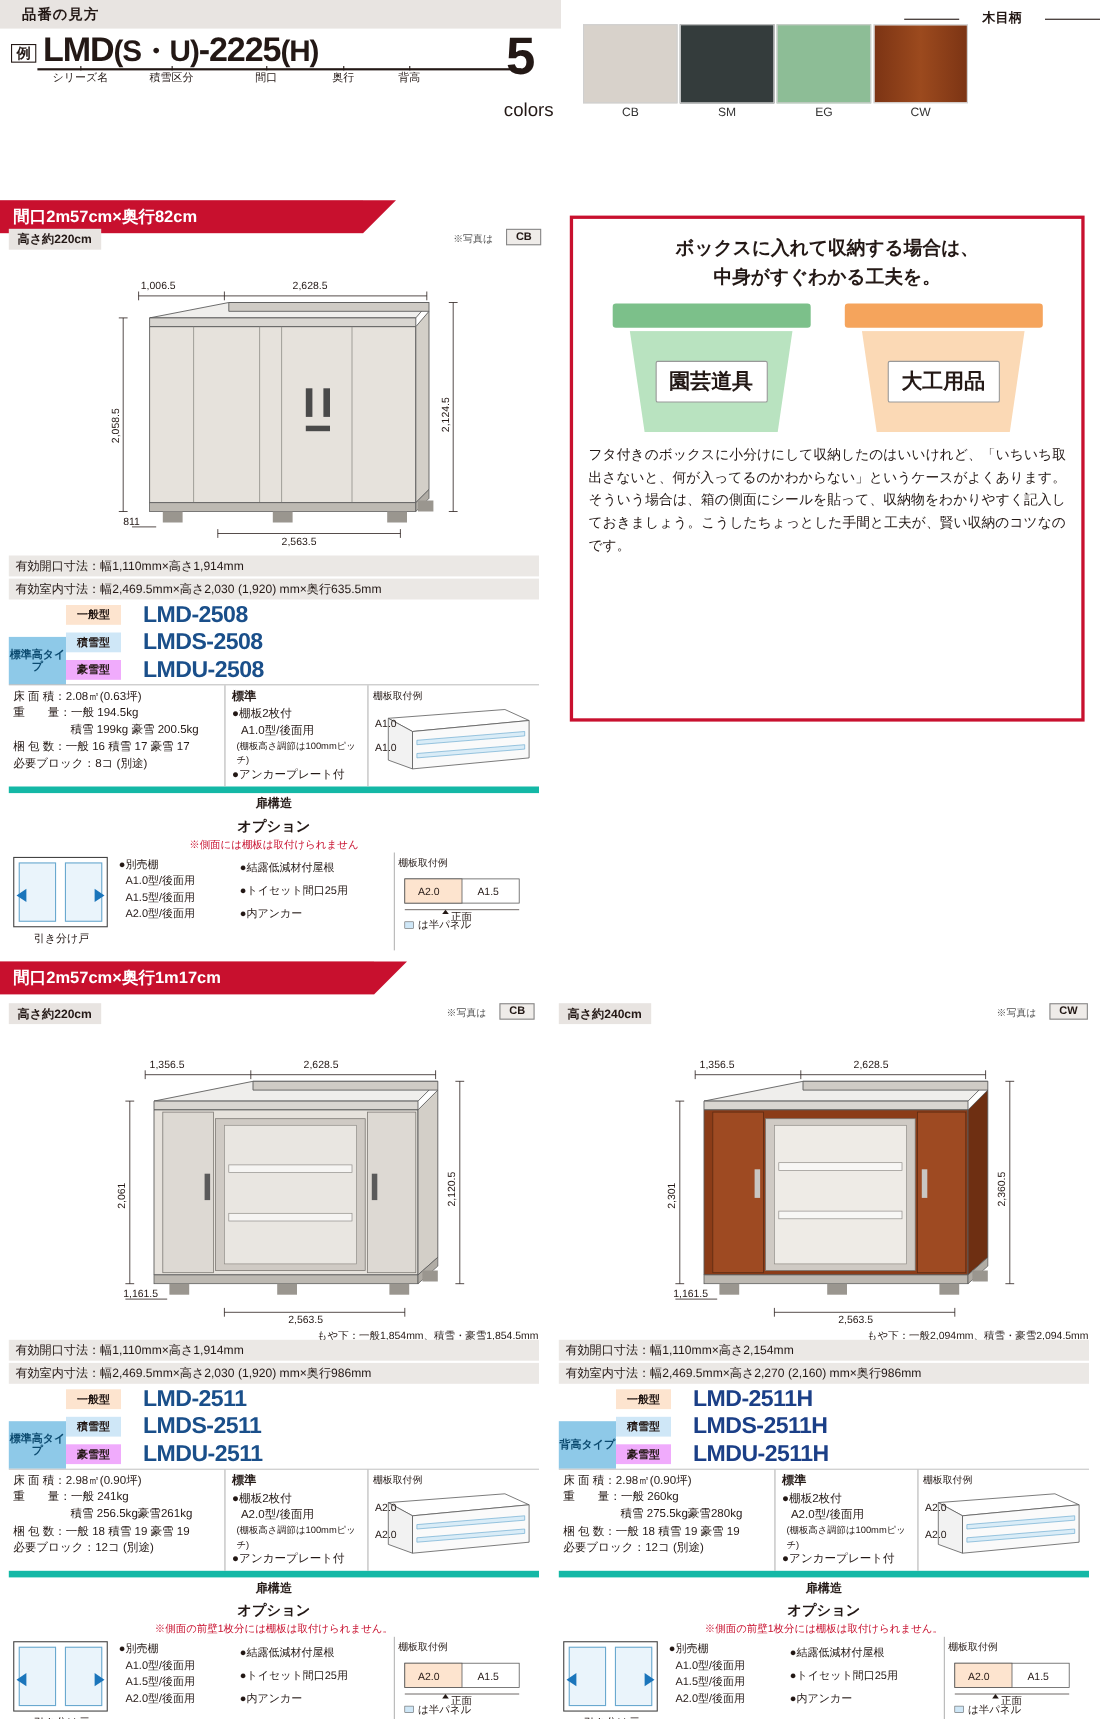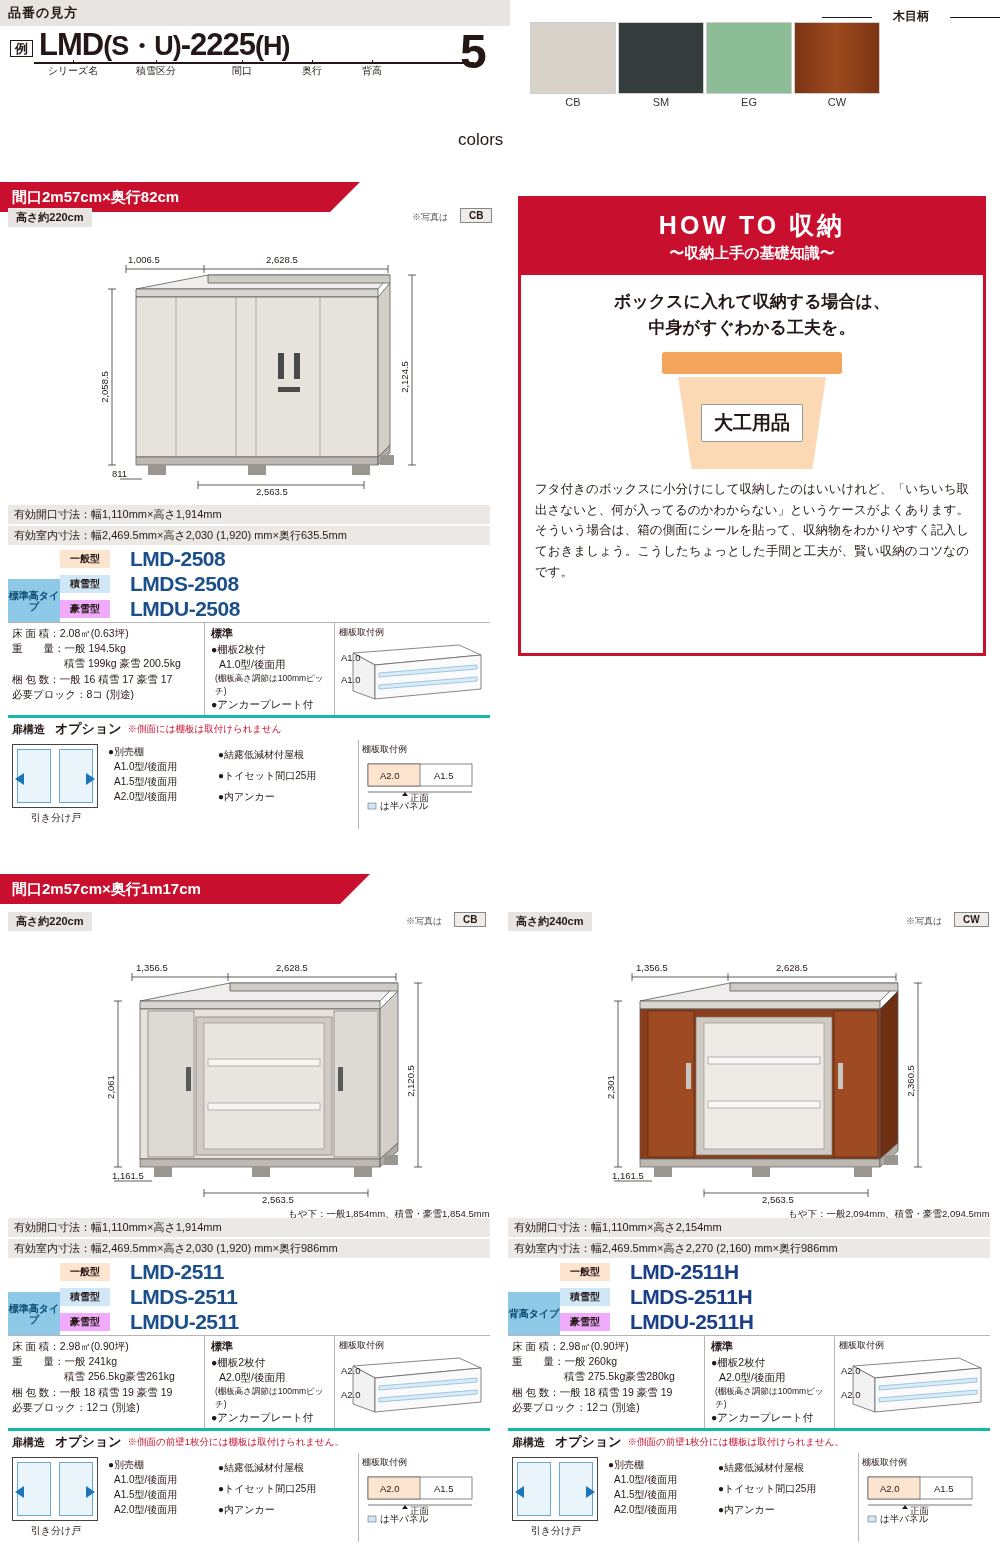--- a/index.html
+++ b/index.html
@@ -8,40 +8,40 @@
     width:1000px; height:1563px; position:relative;
     font-family:"Liberation Sans", sans-serif;
     font-size:11px; color:#231815; background:#ffffff;
   }
   .abs { position:absolute; }
 
   
   #model-legend { left:0; top:0; width:510px; height:140px; }
   .legend-title {
     background:#e8e4e1; color:#231815; font-size:13px; font-weight:bold;
-    padding:4px 8px; letter-spacing:1px;
+    padding:4px 20px; letter-spacing:1px;
   }
   .legend-body { padding:2px 10px 0 10px; display:flex; align-items:flex-start; }
   .legend-rei {
     border:1px solid #231815; font-size:13px; font-weight:bold;
     padding:1px 4px; margin-top:12px; margin-right:6px; line-height:1;
   }
   .legend-code { font-size:31px; font-weight:bold; letter-spacing:-1px; line-height:1.1; }
   .legend-code .paren { font-size:27px; }
   .legend-underline { border-bottom:2px solid #231815; width:440px; margin-left:34px; }
   .legend-labels { display:flex; margin-left:36px; width:450px; font-size:10px; }
   .legend-labels span { display:block; text-align:center; position:relative; }
   .legend-labels span:before {
     content:""; position:absolute; left:50%; top:-4px; width:1px; height:4px; background:#231815;
   }
 
   
   #colors-section { left:430px; top:0; width:570px; height:140px; }
   .colors-num { position:absolute; left:30px; top:30px; font-size:48px; font-weight:bold; line-height:0.9; }
-  .colors-word { position:absolute; left:28px; top:90px; font-size:17px;margin-top:40px; }
+  .colors-word { position:absolute; left:28px; top:90px; font-size:17px; }
   .swatch-row { position:absolute; left:100px; top:22px; display:flex; }
   .swatch { width:86px; margin-right:2px; }
   .swatch .chip { height:72px; border:1px solid #cfcfcf; }
   .swatch .nm { text-align:center; font-size:11px; padding-top:2px; color:#333; }
   .woodgrain-label {
     position:absolute; left:386px; top:8px; width:190px; text-align:center;
     font-size:12px; font-weight:bold;
   }
   .woodgrain-label:before, .woodgrain-label:after {
     content:""; position:absolute; top:9px; width:50px; height:1px; background:#231815;
@@ -87,21 +87,21 @@
   .t-sekisetsu { background:#cfe7f7; }
   .t-gousetsu { background:#f0abfc; }
   .model-name { font-size:21px; font-weight:bold; color:#1a4f8a; padding-left:20px; letter-spacing:-0.5px; }
   .model-name.navy { color:#1b3f87; }
 
   .info-grid { display:flex; border-top:1px solid #b5b5b5; }
   .info-left { font-size:10.5px; line-height:1.45; padding:3px 4px; }
   .info-mid { font-size:10.5px; line-height:1.45; padding:3px 6px; border-left:1px solid #b5b5b5; }
   .info-right { border-left:1px solid #b5b5b5; padding:3px 4px; }
   .std-title { font-size:11px; font-weight:bold; }
-  .opt-bar { display:flex; align-items:center; border-top:3px solid #14b8a6; }
+  .opt-bar { display:flex; align-items:center; border-top:6px solid #14b8a6;flex-direction:column; }
   .opt-bar .door { font-size:11px; font-weight:bold; padding:2px 4px; }
   .opt-bar .opt { font-size:13px; font-weight:bold; padding:2px 6px; }
   .opt-bar .warn { font-size:9.5px; color:#c8102e; }
   .shelf-cap { font-size:9px; }
 
   
   .door-icon { width:86px; height:64px; border:1px solid #444; background:#fff; position:relative; }
   .door-icon .pane { position:absolute; top:4px; bottom:4px; width:34px; background:#eaf4fb; border:1px solid #6aa9cf; }
   .door-icon .pane.l { left:4px; }
   .door-icon .pane.r { right:4px; }
@@ -336,29 +336,31 @@
         <polygon points="40,40 46,40 43,36" fill="#231815"></polygon>
         <text class="dimtxt" x="48" y="45">正面</text>
         <rect x="6" y="47" width="8" height="6" fill="#cfe7f7" stroke="#555" stroke-width="0.5"></rect>
         <text class="dimtxt" x="18" y="53">は半パネル</text>
       </svg>
     </div>
   </div>
 </div>
 
 <div id="howto">
-  <div class="howto-head">
-    <div class="howto-title">HOW TO 収納</div>
-    <div class="howto-sub">〜収納上手の基礎知識〜</div>
-  </div>
   <div class="howto-lead">
     <div>ボックスに入れて収納する場合は、</div>
     <div>中身がすぐわかる工夫を。</div>
   </div>
   <div class="box-row">
+    <div class="tote">
+      <div class="lid" style="background:#7cc08a"></div>
+      <div class="body" style="background:#b9e3c0; width:168px; clip-path:polygon(6% 0,94% 0,86% 100%,14% 100%);">
+        <div class="label">園芸道具</div>
+      </div>
+    </div>
     <div class="tote">
       <div class="lid" style="background:#f5a45c"></div>
       <div class="body" style="background:#fbd9b5; width:168px; clip-path:polygon(6% 0,94% 0,86% 100%,14% 100%);">
         <div class="label">大工用品</div>
       </div>
     </div>
   </div>
   <div class="howto-text">フタ付きのボックスに小分けにして収納したのはいいけれど、「いちいち取出さないと、何が入ってるのかわからない」というケースがよくあります。そういう場合は、箱の側面にシールを貼って、収納物をわかりやすく記入しておきましょう。こうしたちょっとした手間と工夫が、賢い収納のコツなのです。</div>
 </div>
 

